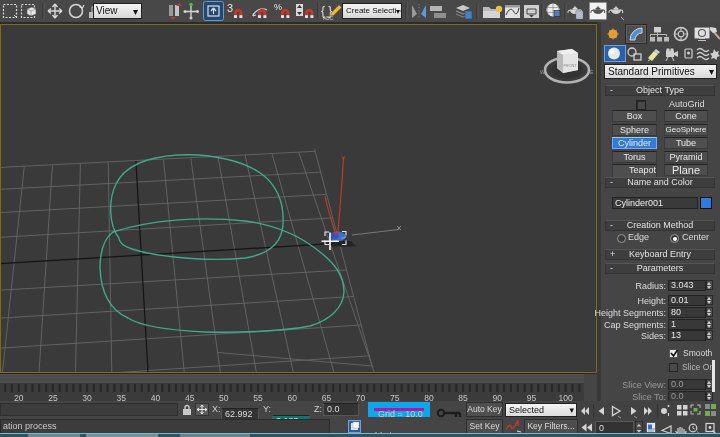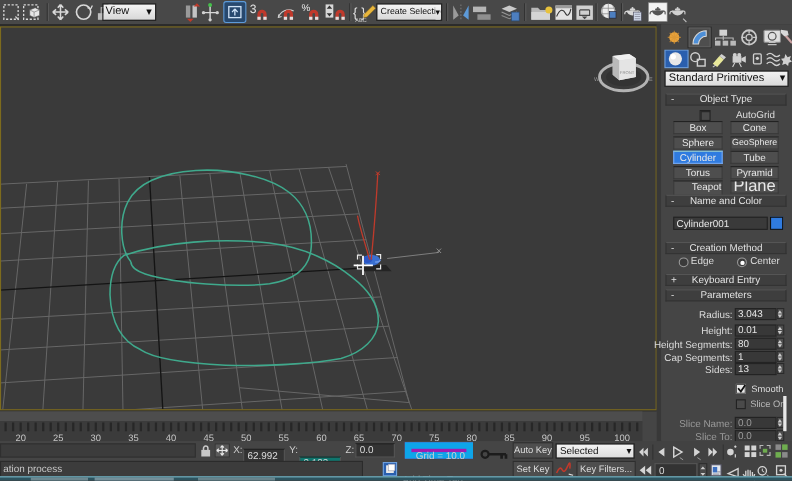--- a/index.html
+++ b/index.html
@@ -206,21 +206,21 @@
 <div style="position:absolute;left:669px;top:99px;color:#dcdcdc;font-size:9px">AutoGrid</div>
 <div style="position:absolute;left:612px;top:110.0px;width:45px;height:12px;background:#4e4e4e;border:1px solid #3a3a3a;border-top-color:#222;box-sizing:border-box;color:#e8e8e8;font-size:9px;line-height:10px;text-align:center;overflow:hidden;white-space:nowrap">Box</div>
 <div style="position:absolute;left:664px;top:110.0px;width:44px;height:12px;background:#4e4e4e;border:1px solid #3a3a3a;border-top-color:#222;box-sizing:border-box;color:#e8e8e8;font-size:9px;line-height:10px;text-align:center;overflow:hidden;white-space:nowrap">Cone</div>
 <div style="position:absolute;left:612px;top:123.5px;width:45px;height:12px;background:#4e4e4e;border:1px solid #3a3a3a;border-top-color:#222;box-sizing:border-box;color:#e8e8e8;font-size:9px;line-height:10px;text-align:center;overflow:hidden;white-space:nowrap">Sphere</div>
 <div style="position:absolute;left:664px;top:123.5px;width:44px;height:12px;background:#4e4e4e;border:1px solid #3a3a3a;border-top-color:#222;box-sizing:border-box;color:#e8e8e8;font-size:8px;line-height:10px;text-align:center;overflow:hidden;white-space:nowrap">GeoSphere</div>
 <div style="position:absolute;left:612px;top:137.0px;width:45px;height:12px;background:#2f7be0;border:1px solid #77a8ee;border-top-color:#9cc;box-sizing:border-box;color:#e8e8e8;font-size:9px;line-height:10px;text-align:center;overflow:hidden;white-space:nowrap">Cylinder</div>
 <div style="position:absolute;left:664px;top:137.0px;width:44px;height:12px;background:#4e4e4e;border:1px solid #3a3a3a;border-top-color:#222;box-sizing:border-box;color:#e8e8e8;font-size:9px;line-height:10px;text-align:center;overflow:hidden;white-space:nowrap">Tube</div>
 <div style="position:absolute;left:612px;top:150.5px;width:45px;height:12px;background:#4e4e4e;border:1px solid #3a3a3a;border-top-color:#222;box-sizing:border-box;color:#e8e8e8;font-size:9px;line-height:10px;text-align:center;overflow:hidden;white-space:nowrap">Torus</div>
 <div style="position:absolute;left:664px;top:150.5px;width:44px;height:12px;background:#4e4e4e;border:1px solid #3a3a3a;border-top-color:#222;box-sizing:border-box;color:#e8e8e8;font-size:9px;line-height:10px;text-align:center;overflow:hidden;white-space:nowrap">Pyramid</div>
 <div style="position:absolute;left:612px;top:164.0px;width:45px;height:16px;background:#4e4e4e;border:1px solid #3a3a3a;border-top-color:#222;box-sizing:border-box;color:#e8e8e8;font-size:9px;line-height:10px;text-align:right;overflow:hidden;white-space:nowrap">Teapot</div>
-<div style="position:absolute;left:664px;top:164.0px;width:44px;height:12px;background:#4e4e4e;border:1px solid #3a3a3a;border-top-color:#222;box-sizing:border-box;color:#e8e8e8;font-size:15px;line-height:10px;text-align:center;overflow:hidden;white-space:nowrap">Plane</div>
+<div style="position:absolute;left:664px;top:164.0px;width:44px;height:12px;background:#4e4e4e;border:1px solid #3a3a3a;border-top-color:#222;box-sizing:border-box;color:#e8e8e8;font-size:11px;line-height:10px;text-align:center;overflow:hidden;white-space:nowrap">Plane</div>
 <div style="position:absolute;left:605px;top:177px;width:110px;height:11px;background:#3e3e3e;border:1px solid #333;border-top-color:#555;box-sizing:border-box;color:#e2e2e2;font-size:9px;line-height:9px;text-align:center">Name and Color<span style="position:absolute;left:4px;top:0">-</span></div>
 <div style="position:absolute;left:612px;top:197px;width:86px;height:12px;background:#3a3a3a;border:1px solid #222;box-sizing:border-box;color:#e8e8e8;font-size:9px;line-height:10px;padding-left:2px">Cylinder001</div>
 <div style="position:absolute;left:700px;top:197px;width:12px;height:12px;background:#2f7be0;border:1px solid #111;box-sizing:border-box"></div>
 <div style="position:absolute;left:605px;top:220px;width:110px;height:11px;background:#3e3e3e;border:1px solid #333;border-top-color:#555;box-sizing:border-box;color:#e2e2e2;font-size:9px;line-height:9px;text-align:center">Creation Method<span style="position:absolute;left:4px;top:0">-</span></div>
 <div style="position:absolute;left:617px;top:234px;width:7px;height:7px;border-radius:50%;background:#3a3a3a;border:1px solid #999"></div>
 <div style="position:absolute;left:628px;top:232px;color:#dcdcdc;font-size:9px">Edge</div>
 <div style="position:absolute;left:670px;top:234px;width:7px;height:7px;border-radius:50%;background:#3a3a3a;border:1px solid #999"></div>
 <div style="position:absolute;left:672.5px;top:236.5px;width:4px;height:4px;border-radius:50%;background:#fff"></div>
 <div style="position:absolute;left:682px;top:232px;color:#dcdcdc;font-size:9px">Center</div>
 <div style="position:absolute;left:605px;top:249px;width:110px;height:11px;background:#3e3e3e;border:1px solid #333;border-top-color:#555;box-sizing:border-box;color:#e2e2e2;font-size:9px;line-height:9px;text-align:center">Keyboard Entry<span style="position:absolute;left:4px;top:0">+</span></div>
@@ -250,21 +250,21 @@
 <div style="position:absolute;left:706px;top:330.0px;width:7px;height:10px;background:#4e4e4e;border:1px solid #2a2a2a;box-sizing:border-box"></div>
 <div style="position:absolute;left:707.0px;top:331.5px;width:0;height:0;border-left:2.5px solid transparent;border-right:2.5px solid transparent;border-bottom:3px solid #ccc"></div>
 <div style="position:absolute;left:707.0px;top:335.5px;width:0;height:0;border-left:2.5px solid transparent;border-right:2.5px solid transparent;border-top:3px solid #ccc"></div>
 <div style="position:absolute;left:669px;top:349px;width:9px;height:9px;background:#e8e8e8;border:1px solid #555;box-sizing:border-box"></div>
 <svg style="position:absolute;left:669px;top:348px" width="12" height="12">
     <path d="M2 5 l2.5 3 4-6" stroke="#111" stroke-width="1.6" fill="none"></path>
   </svg>
 <div style="position:absolute;left:683px;top:348px;color:#dcdcdc;font-size:8.5px;white-space:nowrap">Smooth</div>
 <div style="position:absolute;left:669px;top:363px;width:9px;height:9px;background:#4a4a4a;border:1px solid #222;box-sizing:border-box"></div>
 <div style="position:absolute;left:682px;top:362px;color:#b8b8b8;font-size:8.5px;white-space:nowrap">Slice On</div>
-<div style="position:absolute;left:560px;top:380.0px;width:106px;text-align:right;color:#9a9a9a;font-size:9px">Slice Name:</div>
+<div style="position:absolute;left:560px;top:380.0px;width:106px;text-align:right;color:#9a9a9a;font-size:9px">Slice View:</div>
 <div style="position:absolute;left:668px;top:379.0px;width:38px;height:11px;background:#383838;border:1px solid #232323;box-sizing:border-box;color:#9a9a9a;font-size:9px;line-height:9px;padding-left:2px">0.0</div>
 <div style="position:absolute;left:706px;top:379.0px;width:7px;height:10px;background:#4e4e4e;border:1px solid #2a2a2a;box-sizing:border-box"></div>
 <div style="position:absolute;left:707.0px;top:380.5px;width:0;height:0;border-left:2.5px solid transparent;border-right:2.5px solid transparent;border-bottom:3px solid #ccc"></div>
 <div style="position:absolute;left:707.0px;top:384.5px;width:0;height:0;border-left:2.5px solid transparent;border-right:2.5px solid transparent;border-top:3px solid #ccc"></div>
 <div style="position:absolute;left:560px;top:392.0px;width:106px;text-align:right;color:#9a9a9a;font-size:9px">Slice To:</div>
 <div style="position:absolute;left:668px;top:391.0px;width:38px;height:11px;background:#383838;border:1px solid #232323;box-sizing:border-box;color:#9a9a9a;font-size:9px;line-height:9px;padding-left:2px">0.0</div>
 <div style="position:absolute;left:706px;top:391.0px;width:7px;height:10px;background:#4e4e4e;border:1px solid #2a2a2a;box-sizing:border-box"></div>
 <div style="position:absolute;left:707.0px;top:392.5px;width:0;height:0;border-left:2.5px solid transparent;border-right:2.5px solid transparent;border-bottom:3px solid #ccc"></div>
 <div style="position:absolute;left:707.0px;top:396.5px;width:0;height:0;border-left:2.5px solid transparent;border-right:2.5px solid transparent;border-top:3px solid #ccc"></div>
 <div style="position:absolute;left:712px;top:360px;width:3px;height:32px;background:#e8e8e8"></div>

